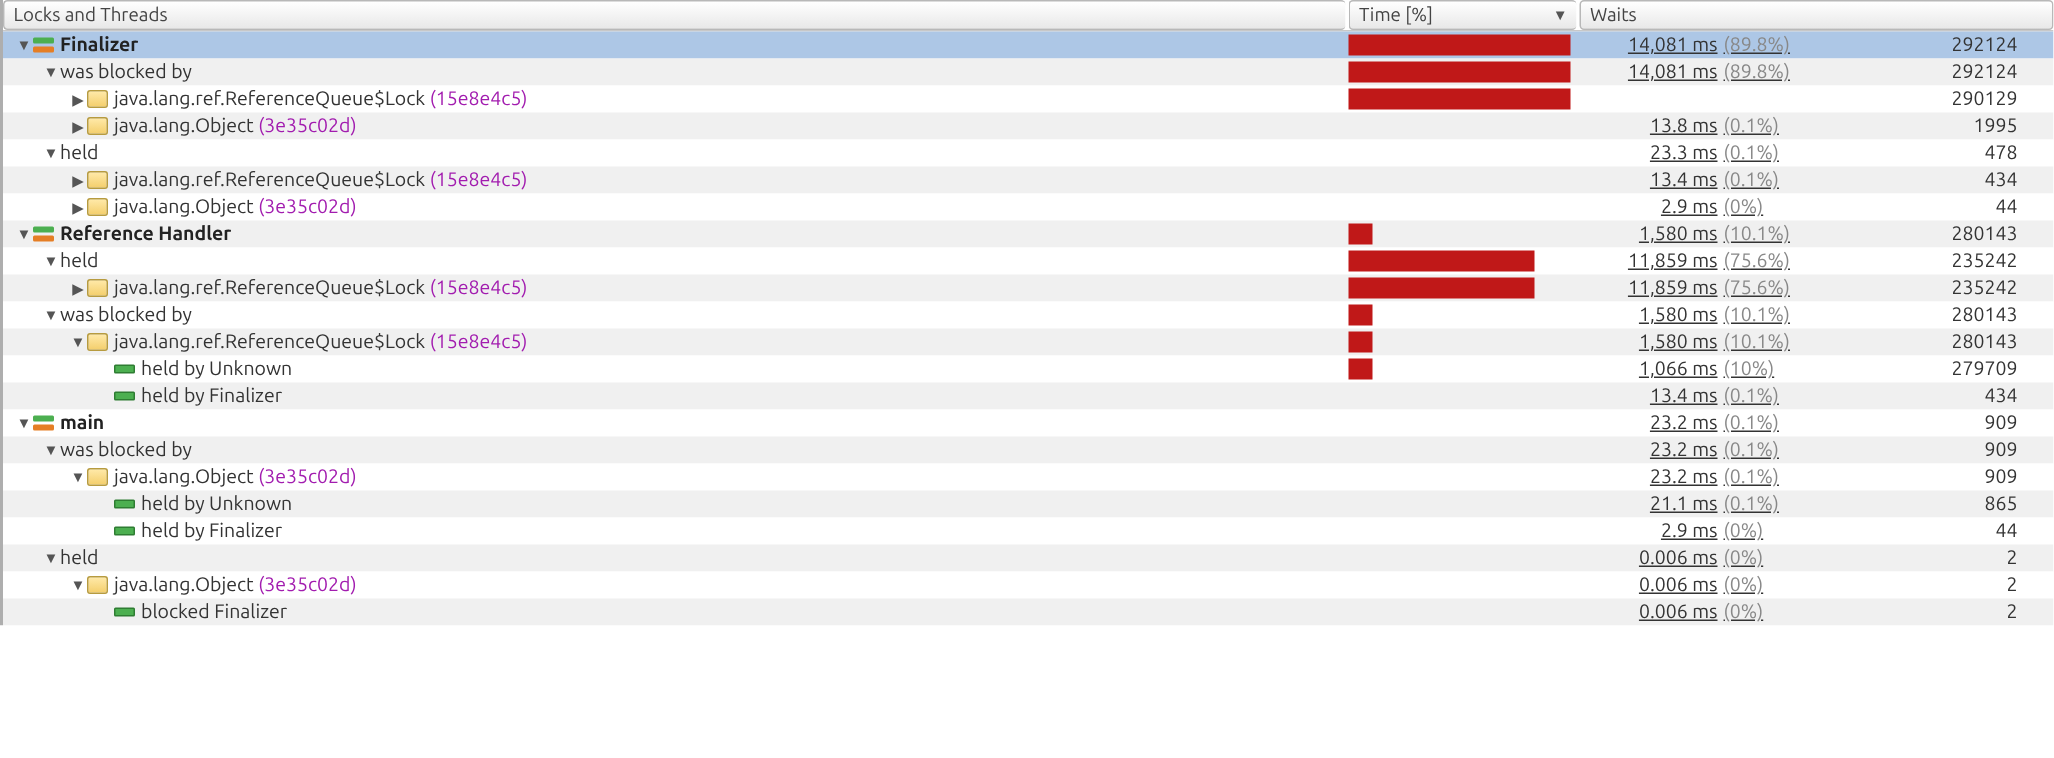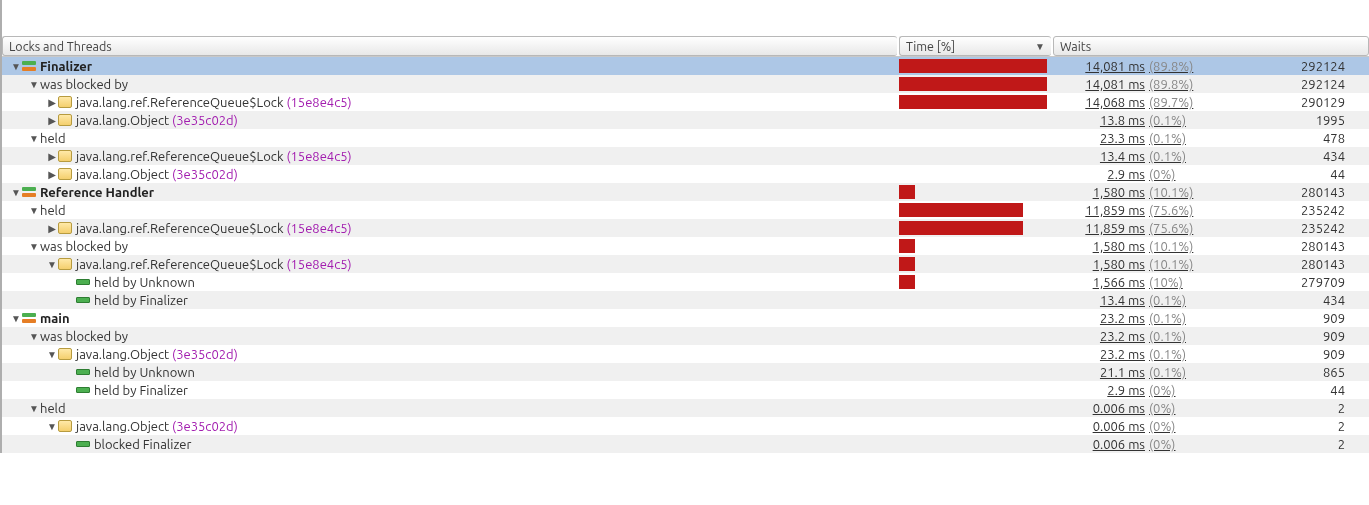--- a/index.html
+++ b/index.html
@@ -16,21 +16,20 @@
     flex-direction: column;
     width: 1369px;
     box-sizing: border-box;
     border-left: 2px solid #aeaeae;
   }
   
   .hdr {
     display: flex;
     height: 20px;
     border-bottom: 1px solid #c8c8c8;
-    margin-top: 36px;
   }
   .hdr-cell {
     display: flex;
     align-items: center;
     box-sizing: border-box;
     background: linear-gradient(#ffffff, #e8e8e8);
     border: 1px solid #b8b8b8;
     border-right: none;
     border-radius: 3px;
     margin-right: 2px;
@@ -185,24 +184,20 @@
           <span class="icon">
             <span class="class-icon"></span>
           </span>
           <span class="name-text"><span>java.lang.ref.</span><span>ReferenceQueue$Lock</span><span class="muted"> (15e8e4c5)</span></span>
         </div>
         <div class="cell bar-col">
           <div class="bar-track">
             <div class="bar-fill" style="width: 100%;"></div>
           </div>
         </div>
-        <div class="cell time-col">
-          <span class="time-main">14,068 ms</span>
-          <span class="time-pct">(89.7%)</span>
-        </div>
         <div class="cell wait-col">290129</div>
       </div>
       <div class="row odd">
         <div class="cell name-col">
           <span class="indent" style="width: 42px;"></span>
           <span class="arrow">▶</span>
           <span class="icon">
             <span class="class-icon"></span>
           </span>
           <span class="name-text"><span>java.lang.</span><span>Object</span><span class="muted"> (3e35c02d)</span></span>
@@ -369,21 +364,21 @@
             <span class="held-icon"></span>
           </span>
           <span class="name-text"><span>held by Unknown</span></span>
         </div>
         <div class="cell bar-col">
           <div class="bar-track">
             <div class="bar-fill" style="width: 11%;"></div>
           </div>
         </div>
         <div class="cell time-col">
-          <span class="time-main">1,566 ms</span>
+          <span class="time-main">1,066 ms</span>
           <span class="time-pct">(10%)</span>
         </div>
         <div class="cell wait-col">279709</div>
       </div>
       <div class="row odd">
         <div class="cell name-col">
           <span class="indent" style="width: 60px;"></span>
           <span class="arrow"></span>
           <span class="icon">
             <span class="held-icon"></span>

